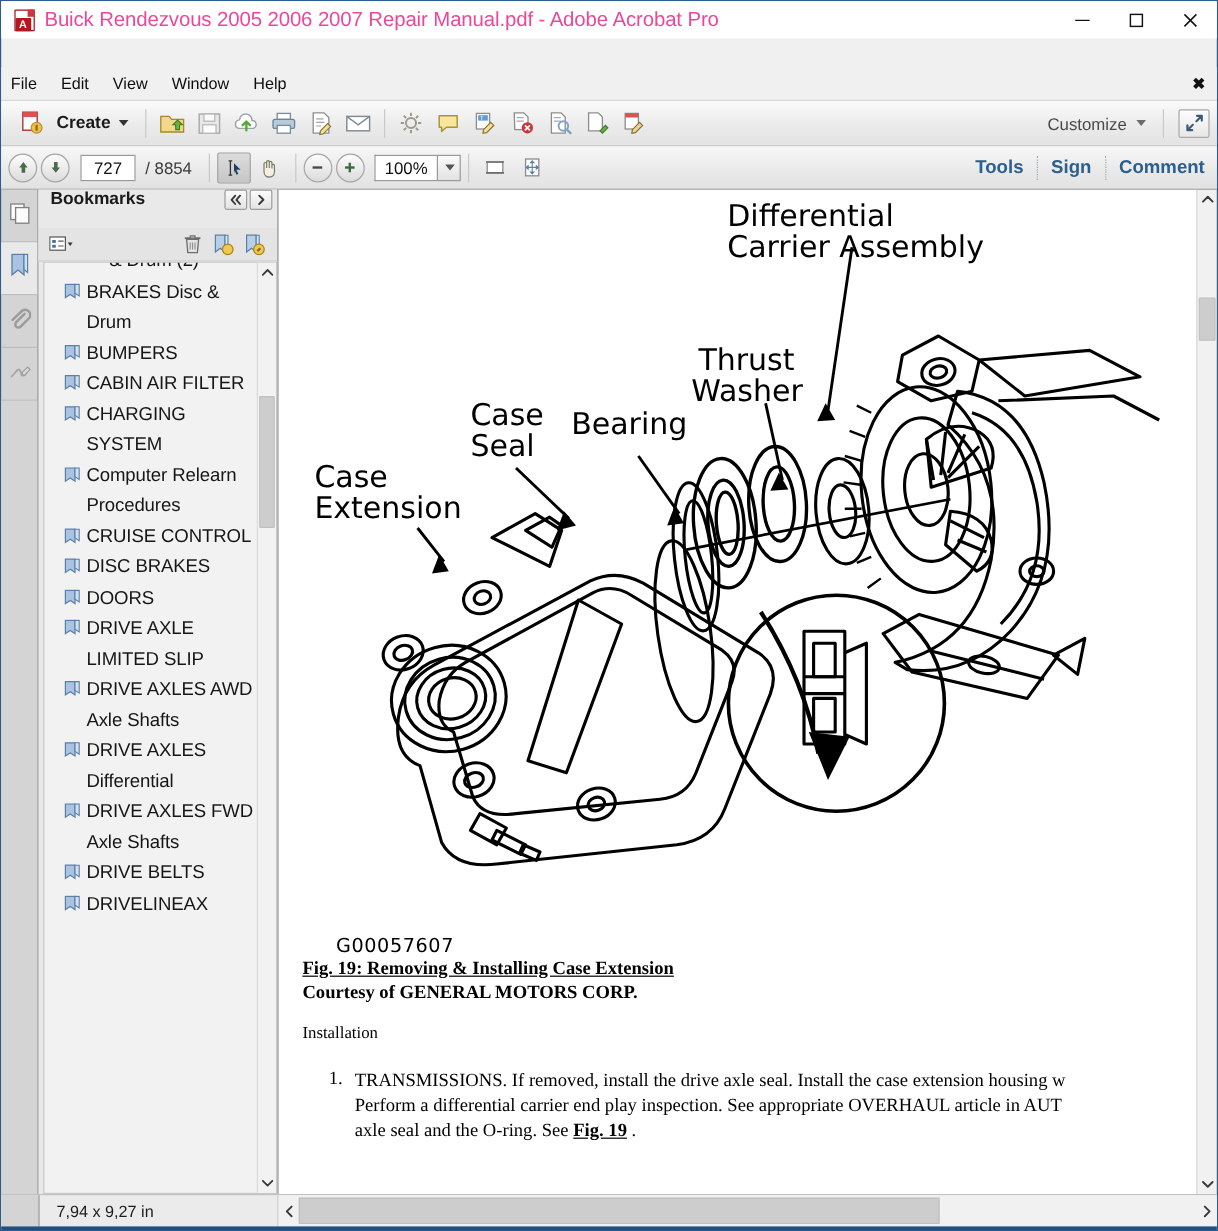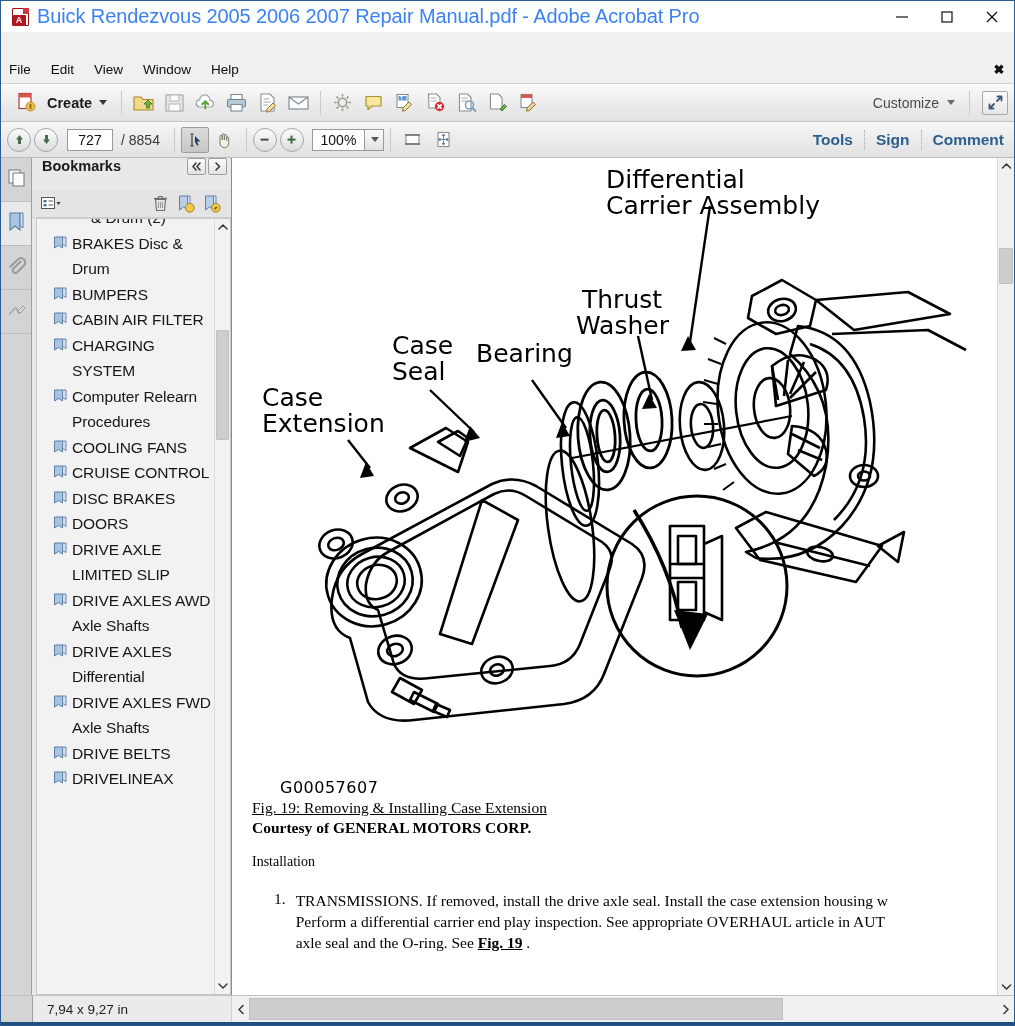--- a/index.html
+++ b/index.html
@@ -18,21 +18,21 @@
   .tb-icon { width: 30px; display: flex; align-items: center; justify-content: center;
              padding-left: 8px; }
   .acrobat-logo { width: 17px; height: 18px; position: relative; }
   .acrobat-logo .pg { position: absolute; inset: 0; background: #ffffff;
                       border: 1.4px solid #9b1016; border-radius: 1px; }
   .acrobat-logo .fold { position: absolute; top: 0; right: 0; width: 6px; height: 6px;
                         background: #c7393f; }
   .acrobat-logo .a { position: absolute; left: 1px; bottom: 0px; width: 13px; height: 11px;
                      background: #b4171d; border-radius: 1px; color: #fff; font-size: 9px;
                      font-weight: bold; line-height: 11px; text-align: center; }
-  .tb-title { font-size: 20px; color: #3b82f6; letter-spacing: -0.1px; padding-left: 6px; }
+  .tb-title { font-size: 17px; color: #ec4899; letter-spacing: -0.1px; padding-left: 6px; }
   .tb-spacer { flex: 1; }
   .wbtn { width: 45px; height: 31px; display: flex; align-items: center;
           justify-content: center; }
   .wbtn svg { display: block; }
 
   
   .menubar { height: 27px; background: #f0f0f0; display: flex; align-items: center;
              flex: 0 0 27px; position: relative; margin-top: 24px; }
   .menu-item { font-size: 13.5px; color: #0d0d0d; padding: 0 10px; line-height: 27px;
                height: 27px; }
@@ -139,21 +139,21 @@
           min-width: 0; }
   .dsb { width: 17px; flex: 0 0 17px; background: #f1f1f1; border-left: 1px solid #d8d8d8;
          display: flex; flex-direction: column; }
 
   
   .figwrap { position: relative; height: 640px; }
   .figsvg { position: absolute; left: 0; top: 0; }
   .figid { position: absolute; left: 48px; top: 620px; font-family: "DejaVu Sans", sans-serif;
            font-size: 16px; color: #000; letter-spacing: 0.5px; }
   .ptext { padding: 0 0 0 20px; font-family: "Liberation Serif", serif; color: #000; }
-  .fig-cap { font-size: 15.5px; font-weight: normal; text-decoration: underline;
+  .fig-cap { font-size: 15.5px; font-weight: bold; text-decoration: underline;
              line-height: 20px; }
   .fig-courtesy { font-size: 15.5px; font-weight: bold; line-height: 20px; }
   .sect-head { font-size: 14px; font-weight: normal; margin-top: 16px; }
   .olist { margin-top: 20px; display: flex; gap: 10px; }
   .onum { font-size: 15.5px; flex: 0 0 auto; padding-left: 22px; }
   .obody { font-size: 15.5px; line-height: 21px; white-space: nowrap; }
   .obody .bold-link { font-weight: bold; text-decoration: underline; }
 
   
   .statusbar { height: 42px; flex: 0 0 26px; background: #ebebeb;
@@ -524,27 +524,20 @@
                   <path d="M1.5 1h8v11l-4-2.6-4 2.6z" fill="#a9c3e0" stroke="#5b7fa6" stroke-width="1"></path>
                   <path d="M9.5 1h3.5v9.6l-3.5-2.3z" fill="#cfe0f0" stroke="#5b7fa6" stroke-width="0.9"></path>
                 </svg></span>
               <span class="bm-label">Computer Relearn Procedures</span>
             </div>
             <div class="bitem">
               <span class="bm-ico"><svg width="15" height="15" viewBox="0 0 15 15">
                   <path d="M1.5 1h8v11l-4-2.6-4 2.6z" fill="#a9c3e0" stroke="#5b7fa6" stroke-width="1"></path>
                   <path d="M9.5 1h3.5v9.6l-3.5-2.3z" fill="#cfe0f0" stroke="#5b7fa6" stroke-width="0.9"></path>
                 </svg></span>
-              <span class="bm-label">COOLING FANS</span>
-            </div>
-            <div class="bitem">
-              <span class="bm-ico"><svg width="15" height="15" viewBox="0 0 15 15">
-                  <path d="M1.5 1h8v11l-4-2.6-4 2.6z" fill="#a9c3e0" stroke="#5b7fa6" stroke-width="1"></path>
-                  <path d="M9.5 1h3.5v9.6l-3.5-2.3z" fill="#cfe0f0" stroke="#5b7fa6" stroke-width="0.9"></path>
-                </svg></span>
               <span class="bm-label">CRUISE CONTROL</span>
             </div>
             <div class="bitem">
               <span class="bm-ico"><svg width="15" height="15" viewBox="0 0 15 15">
                   <path d="M1.5 1h8v11l-4-2.6-4 2.6z" fill="#a9c3e0" stroke="#5b7fa6" stroke-width="1"></path>
                   <path d="M9.5 1h3.5v9.6l-3.5-2.3z" fill="#cfe0f0" stroke="#5b7fa6" stroke-width="0.9"></path>
                 </svg></span>
               <span class="bm-label">DISC BRAKES</span>
             </div>
             <div class="bitem">

